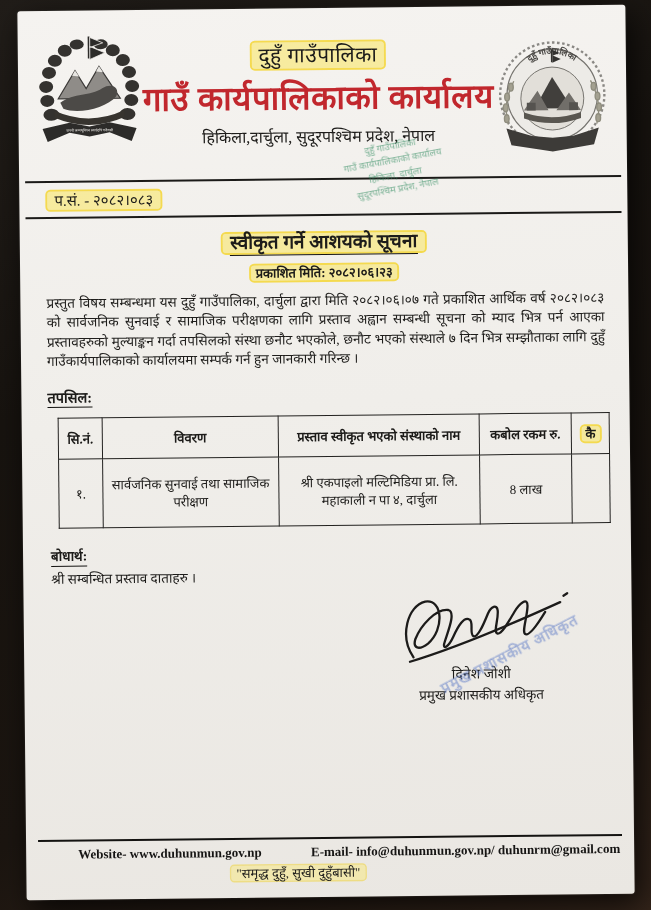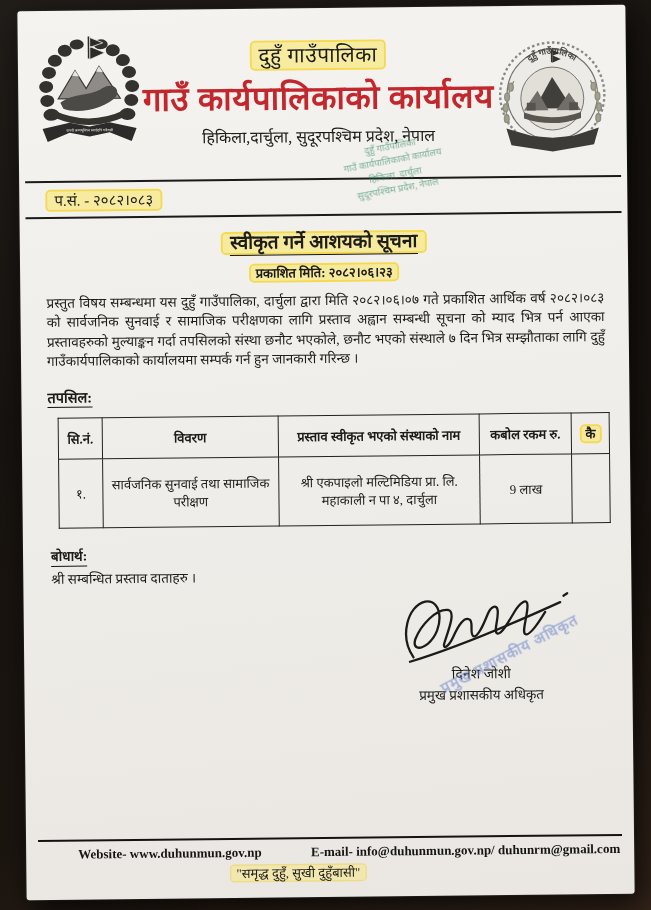--- a/index.html
+++ b/index.html
@@ -221,21 +221,21 @@
           <th>प्रस्ताव स्वीकृत भएको संस्थाको नाम</th>
           <th>कबोल रकम रु.</th>
           <th><span class="hl hl-small">कै</span></th>
         </tr>
       </thead>
       <tbody>
         <tr>
           <td>१.</td>
           <td class="desc">सार्वजनिक सुनवाई तथा सामाजिक परीक्षण</td>
           <td>श्री एकपाइलो मल्टिमिडिया प्रा. लि. महाकाली न पा ४, दार्चुला</td>
-          <td>9 लाख</td>
+          <td>8 लाख</td>
           <td></td>
         </tr>
       </tbody>
     </table>
 
     <div class="bodh">
       <div class="bodh-label"><span class="u">बोधार्थ:</span></div>
       <div class="bodh-line">श्री सम्बन्धित प्रस्ताव दाताहरु ।</div>
     </div>
 

